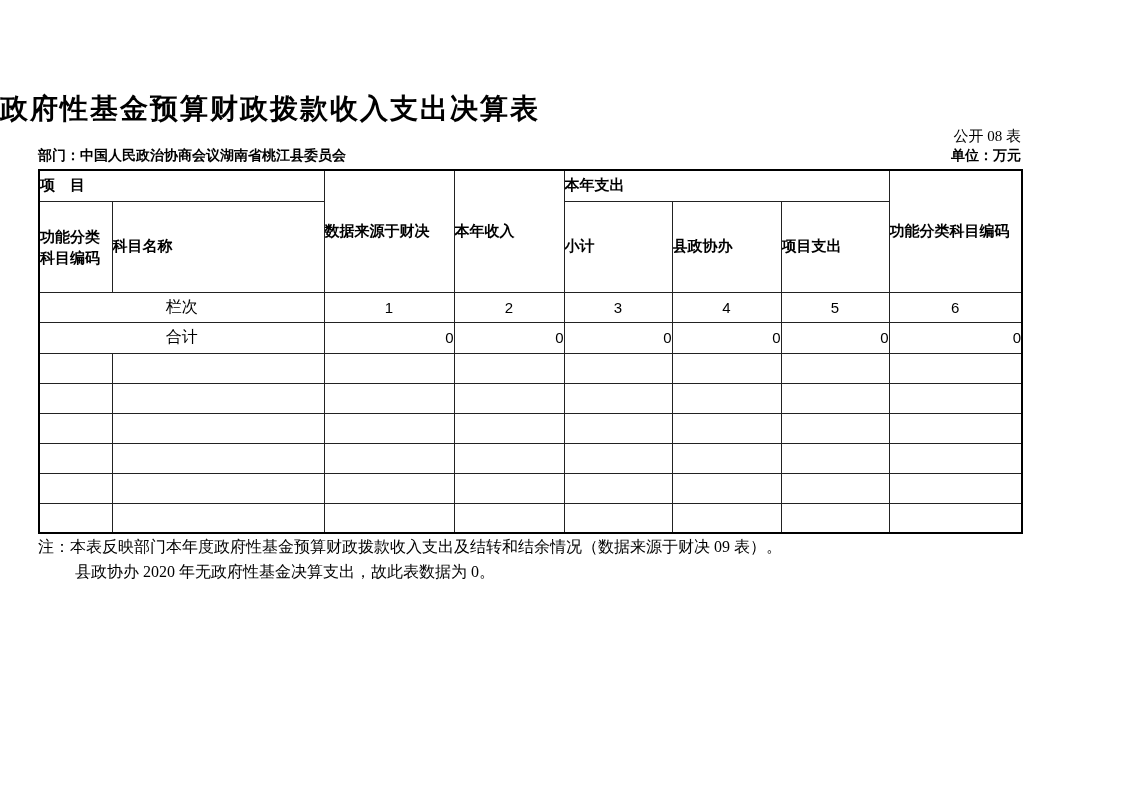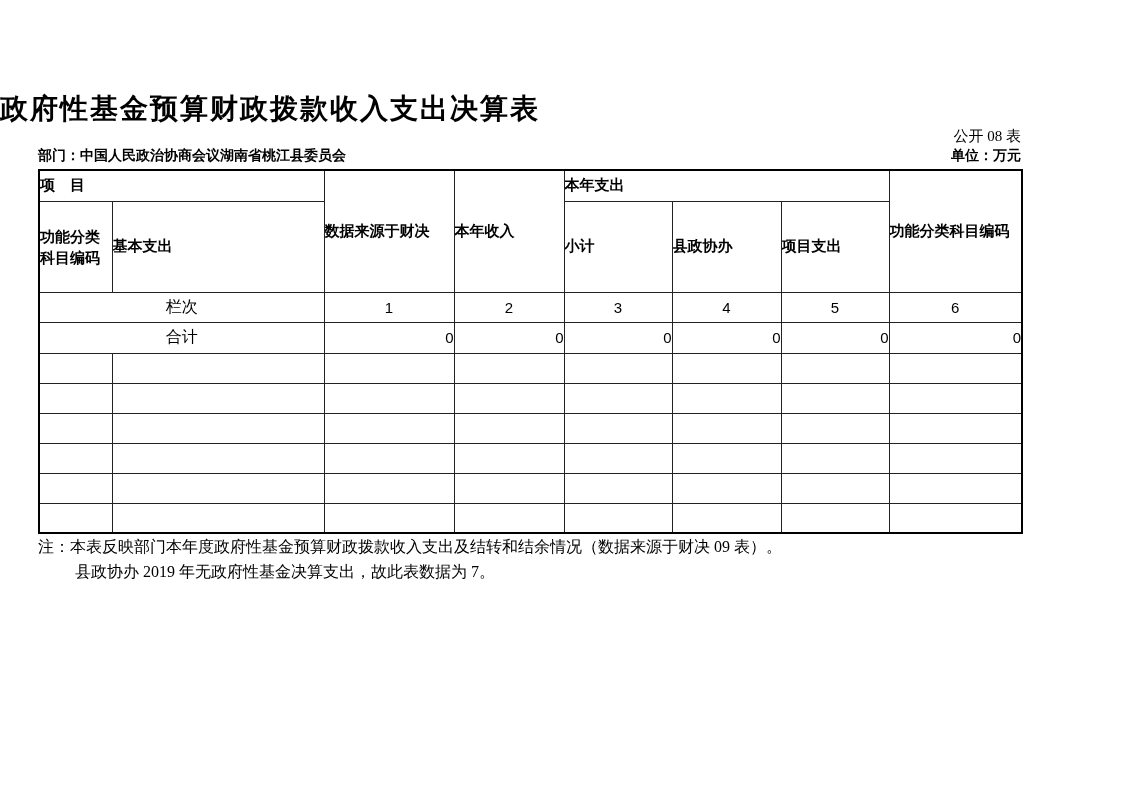--- a/index.html
+++ b/index.html
@@ -125,21 +125,21 @@
       <thead>
         <tr class="row-group">
           <th colspan="2">项　目</th>
           <th rowspan="2">数据来源于财决</th>
           <th rowspan="2">本年收入</th>
           <th colspan="3">本年支出</th>
           <th rowspan="2">功能分类科目编码</th>
         </tr>
         <tr class="row-sub">
           <th class="fn-code">功能分类科目编码</th>
-          <th>基本支出</th>
+          <th>科目名称</th>
           <th>小计</th>
           <th>县政协办</th>
           <th>项目支出</th>
         </tr>
       </thead>
       <tbody>
         <tr class="index-row">
           <td colspan="2" class="label-cell">栏次</td>
           <td class="num-center">1</td>
           <td class="num-center">2</td>
@@ -217,17 +217,17 @@
             <td></td>
             <td></td>
             <td></td>
             <td></td>
           </tr>
         </tbody>
     </table>
 
     <div class="notes">
       <div>注：本表反映部门本年度政府性基金预算财政拨款收入支出及结转和结余情况（数据来源于财决 09 表）。</div>
-      <div class="note-indent">县政协办 2019 年无政府性基金决算支出，故此表数据为 7。</div>
+      <div class="note-indent">县政协办 2020 年无政府性基金决算支出，故此表数据为 0。</div>
     </div>
   </div>
 
 </div>
 
 </body></html>

